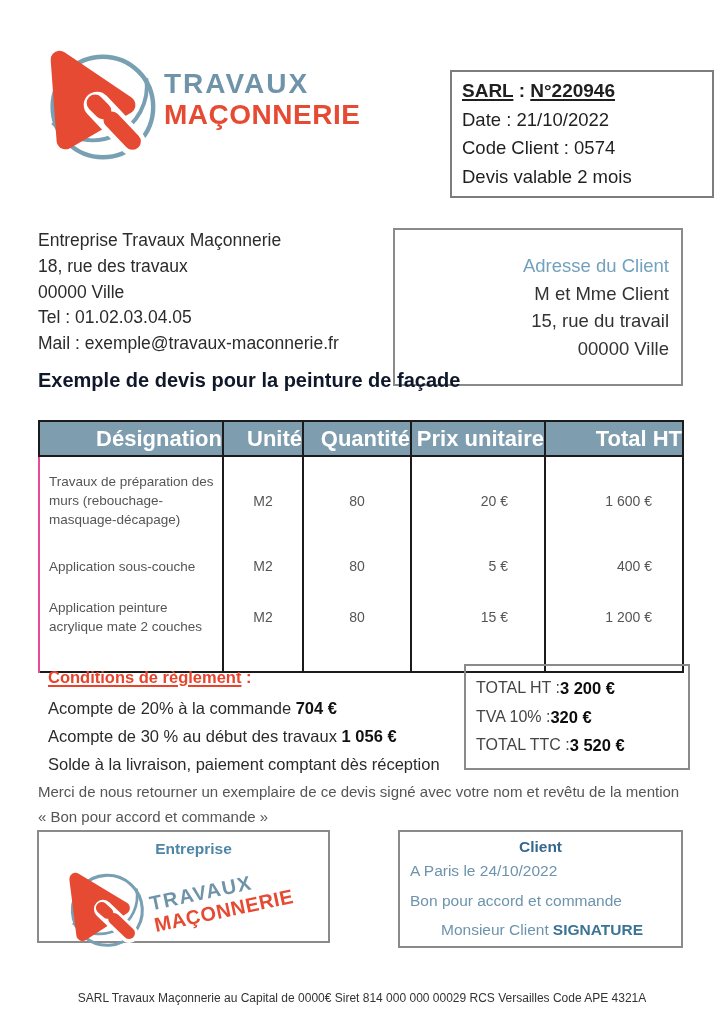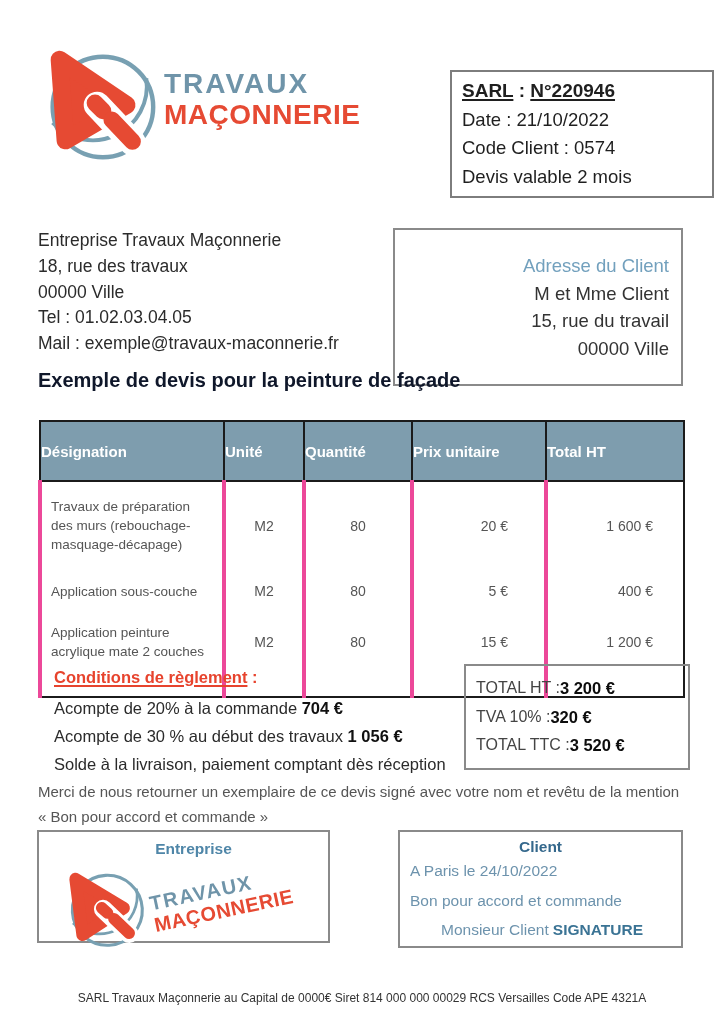--- a/index.html
+++ b/index.html
@@ -38,33 +38,33 @@
   .company-address{position:absolute;left:38px;top:228px;font-size:17.5px;line-height:25.8px;color:#2b2b2b;}
   .client-box{position:absolute;left:393px;top:228px;width:290px;border:2px solid var(--border-gray);
     padding:22px 12px;text-align:right;font-size:18.5px;line-height:27.5px;color:#333;}
   .client-box .title{color:var(--address-title-blue);}
 
   
   .doc-title{position:absolute;left:38px;top:369px;font-size:20px;font-weight:bold;color:#0f172a;}
 
   
   .quote-table{position:absolute;left:38px;top:420px;border-collapse:collapse;border:2px solid #1b1b1b;table-layout:fixed;}
-  .quote-table th{background:var(--table-header-bg);color:#fff;font-size:15px;font-weight:bold;
-    height:60px;text-align:left;border:2px solid #1b1b1b;}
-  .quote-table td{border-left:4px solid #ec4899;border-right:2px solid #1b1b1b;
+  .quote-table th{background:var(--table-header-bg);color:#fff;font-size:22px;font-weight:bold;
+    height:35px;text-align:right;border:2px solid #1b1b1b;}
+  .quote-table td{border-left:2px solid #ec4899;border-right:2px solid #1b1b1b;
     vertical-align:middle;color:#555;font-size:14px;margin-top:16px;}
   .quote-table td.designation{font-size:13.5px;line-height:19px;padding:4px 8px 4px 9px;}
   .quote-table td.center{text-align:center;}
   .quote-table td.price{text-align:right;padding-right:36px;}
   .quote-table td.total{text-align:right;padding-right:30px;}
   .quote-table tr.r1{height:88px;} .quote-table tr.r2{height:44px;} .quote-table tr.r3{height:58px;}
   .quote-table tr.spacer{height:26px;}
 
   
-  .terms{position:absolute;left:54px;top:663px;font-size:16.5px;line-height:28px;color:#2b2b2b;}
+  .terms{position:absolute;left:48px;top:663px;font-size:16.5px;line-height:28px;color:#2b2b2b;}
   .terms .title{color:var(--accent-red);font-weight:bold;margin-bottom:3px;}
   .terms .title .u{text-decoration:underline;text-decoration-thickness:1.5px;text-underline-offset:2px;}
   .terms b{color:#111;}
 
   
   .totals-box{position:absolute;left:464px;top:664px;width:226px;border:2px solid var(--border-gray);padding:8px 10px;}
   .totals-box .trow{display:flex;line-height:28.5px;}
   .totals-box .tlabel{font-size:16px;color:#444;}
   .totals-box .tvalue{font-size:16.5px;font-weight:bold;color:#0d0d0d;}
 

